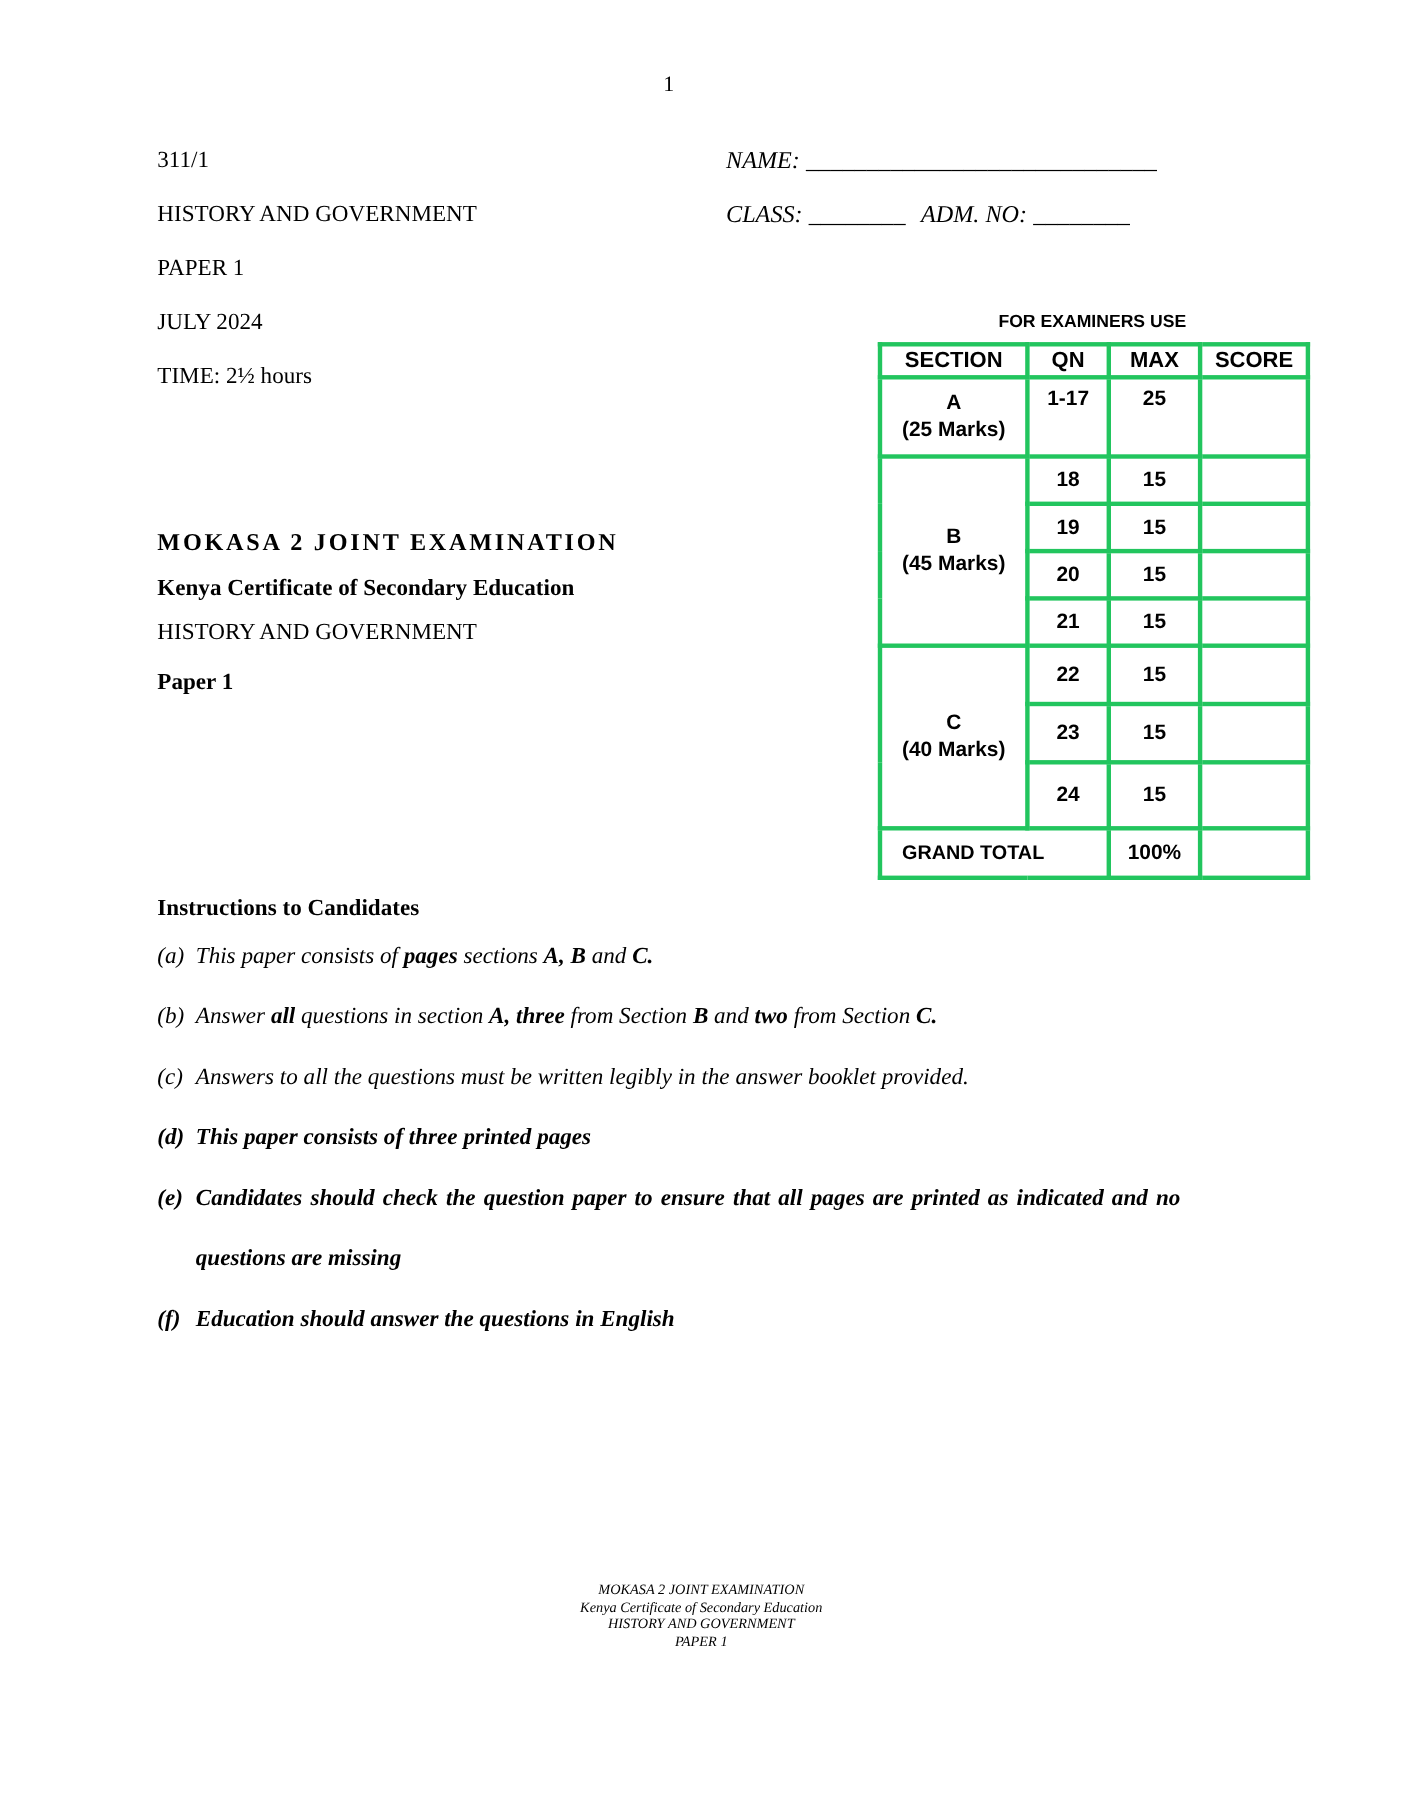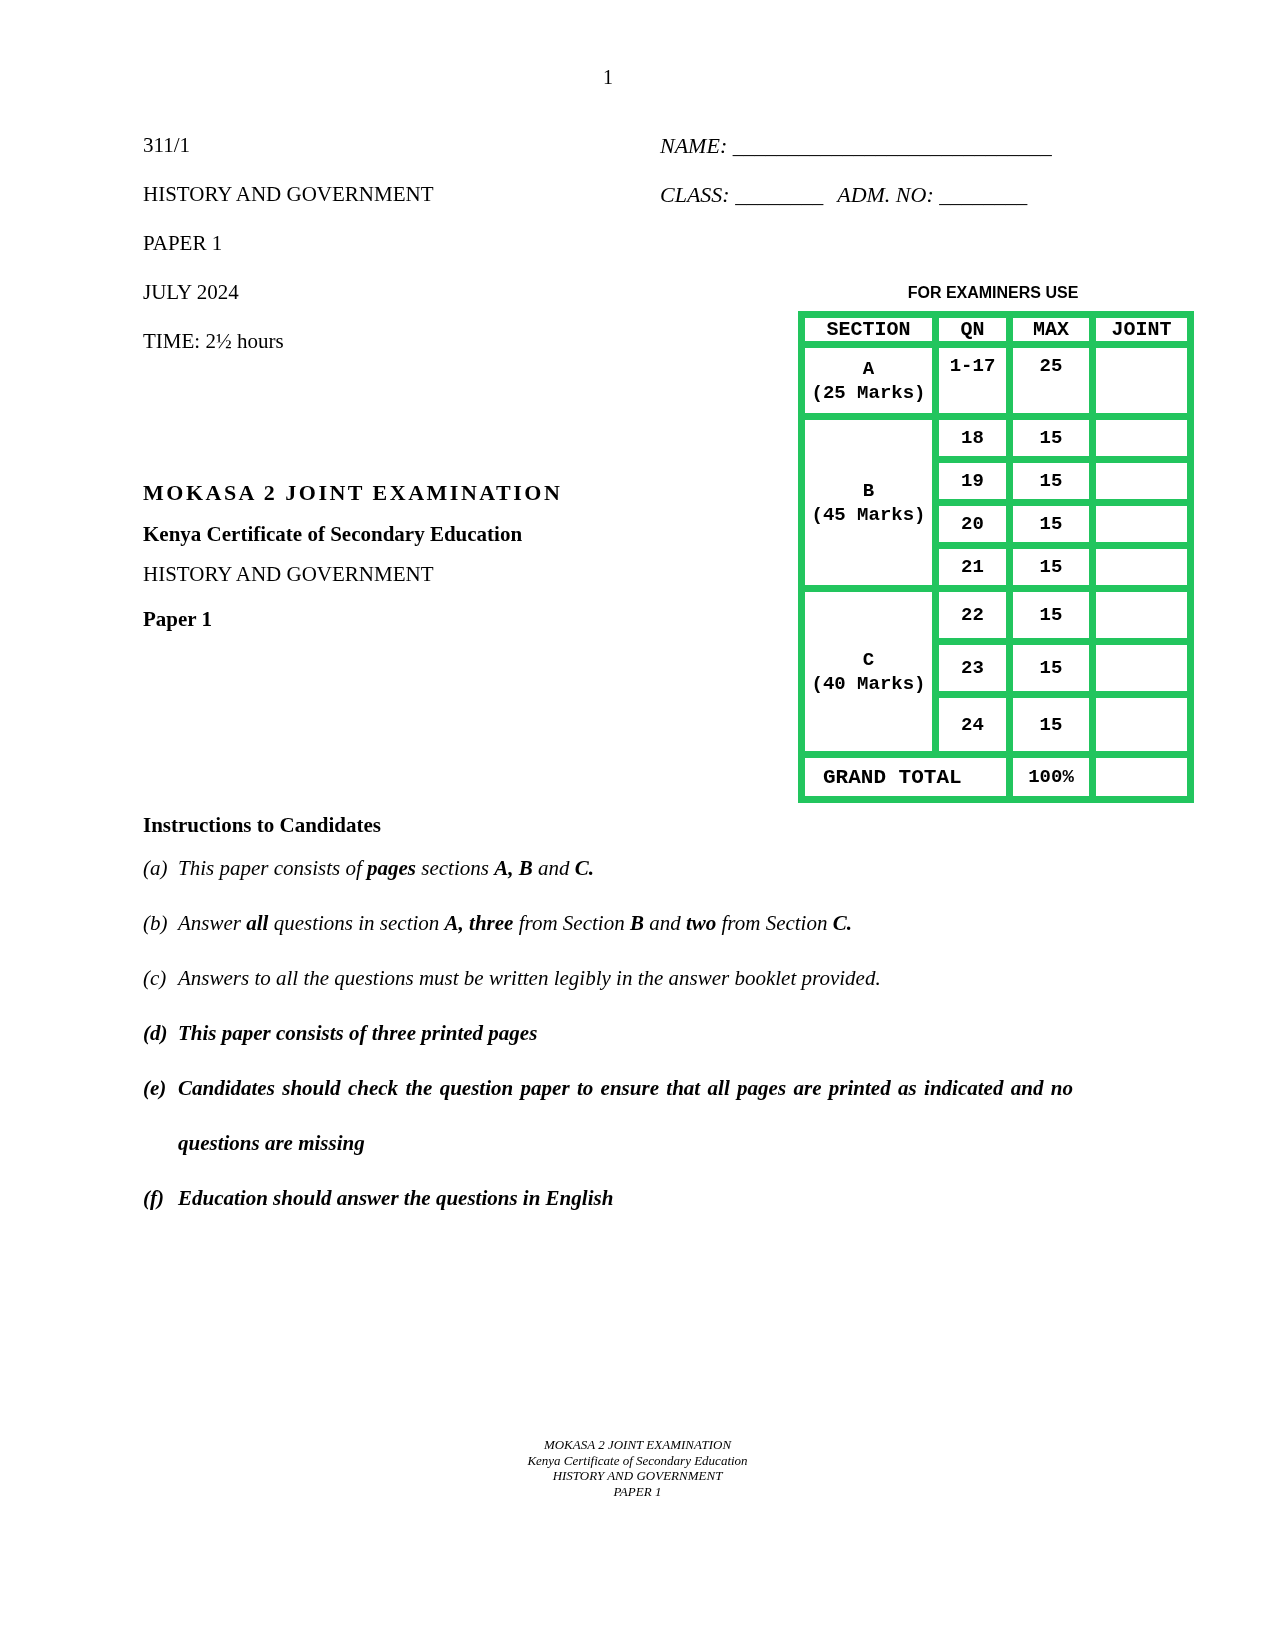--- a/index.html
+++ b/index.html
@@ -26,25 +26,25 @@
   .tb2 { font-size:21px; font-weight:bold; line-height:24px; margin-bottom:16px; }
   .tb3 { font-size:21px; line-height:24px; margin-bottom:21px; }
   .tb4 { font-size:21px; font-weight:bold; line-height:24px; }
 
   .examiners {
     position:absolute; left:798px; top:284px; width:390px;
     font-family:"Liberation Sans", sans-serif; font-weight:bold; color:#000;
   }
   .ex-title { text-align:center; font-size:16px; margin-bottom:9px; white-space:nowrap; }
   .examiners table { border-collapse:collapse; width:389px; table-layout:fixed; }
-  .examiners td { border:7px solid #22c55e; font-size:19px; text-align:center; vertical-align:middle; padding:0;font-family:Liberation Mono, monospace; }
+  .examiners td { border:4px solid #22c55e; font-size:19px; text-align:center; vertical-align:middle; padding:0; }
   .examiners tr.hdr td { height:30px; font-size:20px; }
   .examiners .sec div { line-height:24px; }
   .examiners .vtop { vertical-align:top; padding-top:7px; }
-  .examiners .gt { text-align:left; padding-left:18px; font-size:21px; }
+  .examiners .gt { text-align:left; padding-left:18px; font-size:18px; }
 
   .instructions { position:absolute; left:143px; top:812px; width:930px; }
   .ins-h { font-weight:bold; font-size:21px; line-height:26px; margin-bottom:3px; }
   .ins-item { display:flex; font-style:italic; font-size:21px; line-height:55px; }
   .ins-label { width:35px; flex:none; }
   .ins-text { flex:1; }
   .ins-item .b { font-weight:bold; }
   .ins-item.bolditem { font-weight:bold; }
   .ins-item.justify .ins-text { text-align:justify; }
 
@@ -80,21 +80,21 @@
           <col style="width:134px">
           <col style="width:74px">
           <col style="width:83px">
           <col style="width:98px">
         </colgroup>
       <tbody>
           <tr class="hdr">
         <td>SECTION</td>
         <td>QN</td>
         <td>MAX</td>
-        <td>JOINT</td>
+        <td>SCORE</td>
       </tr>
       <tr style="height:72px">
         <td class="sec">
           <div>A</div>
           <div>(25 Marks)</div>
         </td>
         <td class="vtop">1-17</td>
         <td class="vtop">25</td>
         <td></td>
       </tr>

